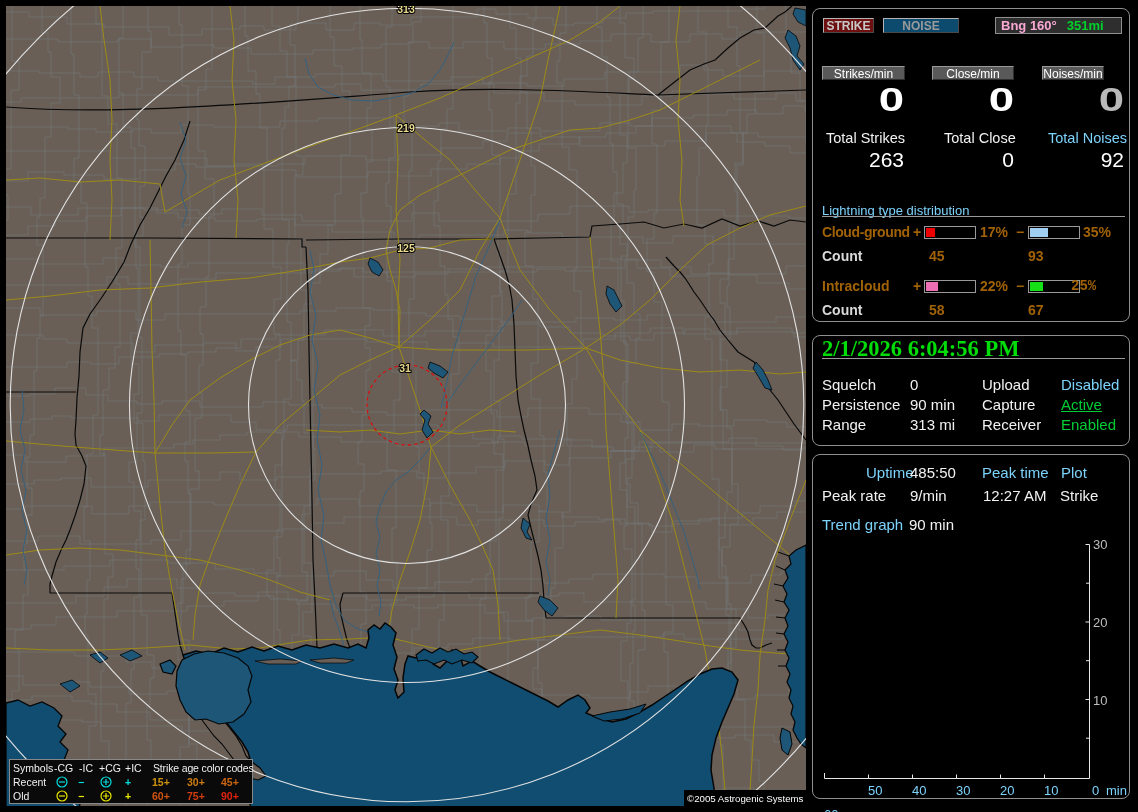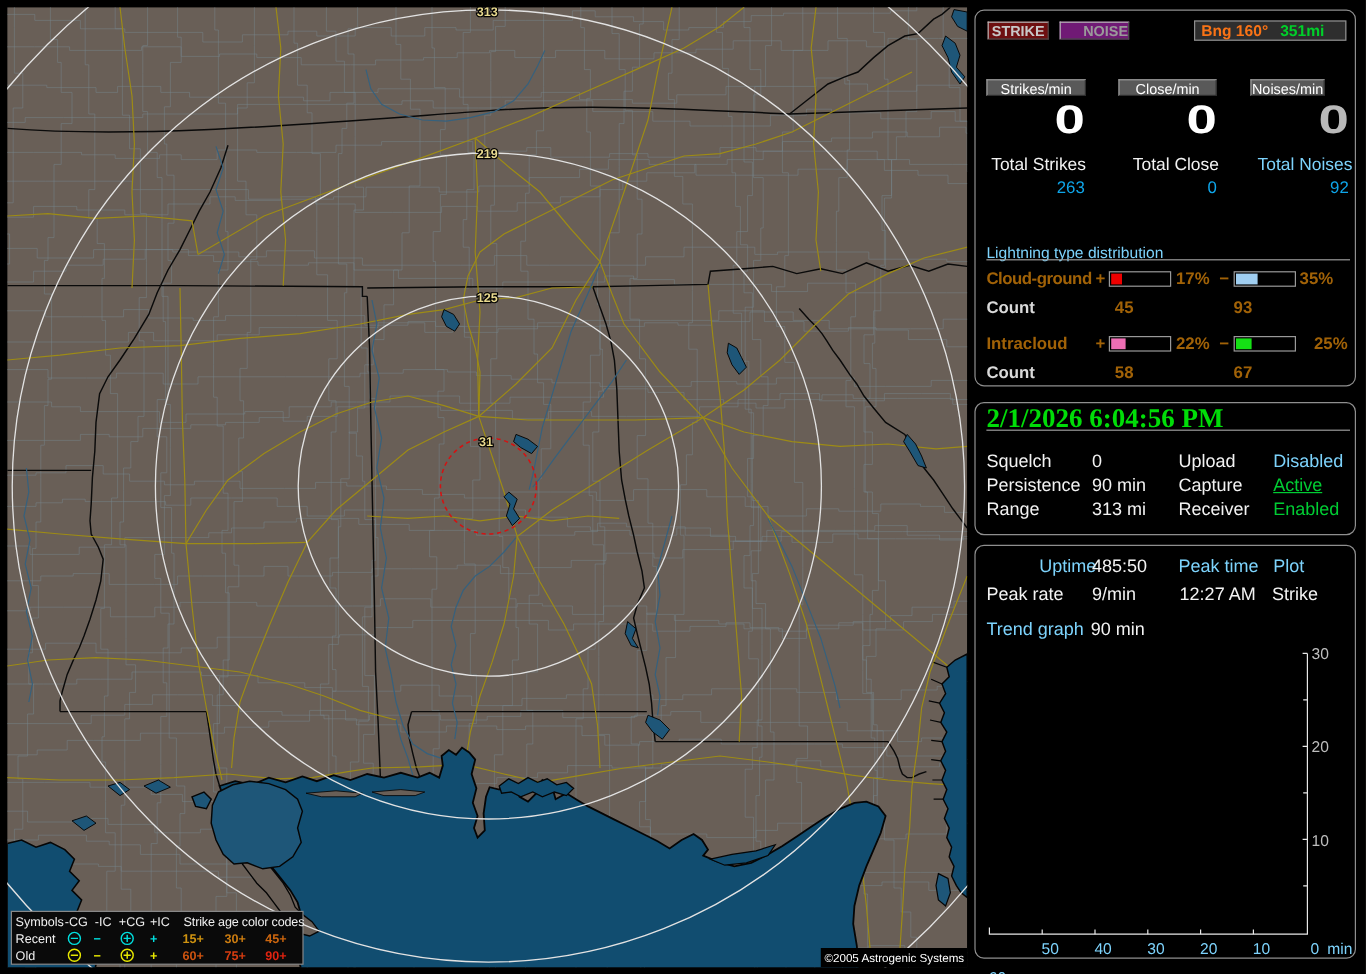--- a/index.html
+++ b/index.html
@@ -3,21 +3,21 @@
 <meta charset="utf-8">
 <style>
 html,body{margin:0;padding:0;background:#000;width:1138px;height:812px;overflow:hidden;}
 body{font-family:"Liberation Sans",sans-serif;position:relative;}
 #map{position:absolute;left:6px;top:6px;width:800px;height:800px;}
 .panel{position:absolute;left:812px;width:318px;background:#000;border:1px solid #8f8f8f;border-radius:8px;box-sizing:border-box;}
 .abs{position:absolute;white-space:nowrap;}
 .lblbtn{position:absolute;height:14px;line-height:14px;text-align:center;font-size:12px;color:#fff;background:#595959;border-top:1px solid #9a9a9a;border-left:1px solid #9a9a9a;border-right:1px solid #2e2e2e;border-bottom:1px solid #2e2e2e;box-sizing:border-box;}
 .bigzero{position:absolute;font-size:33px;font-weight:bold;color:#fff;text-align:right;width:60px;line-height:30px;transform:scale(1.38,1);transform-origin:100% 50%;}
 .tot{position:absolute;font-size:14.5px;color:#f2f2f2;white-space:nowrap;}
-.totv{position:absolute;font-size:14px;color:#0ea5e9;text-align:right;width:60px;}
+.totv{position:absolute;font-size:21px;color:#ffffff;text-align:right;width:60px;}
 .bar{position:absolute;width:52px;height:13px;border:1px solid #999;background:#000;box-sizing:border-box;}
 .bar i{display:block;height:9px;margin-top:1px;margin-left:1px;}
 .bw{font-weight:bold;color:#a16207;font-size:14px;}
 .row15{font-size:15px;color:#f2f2f2;}
 .gray{color:#7dd3fc;}
 .green{color:#00cc33;}
 </style>
 </head>
 <body>
 <div id="map">
@@ -195,22 +195,22 @@
 <text x="152" y="800" fill="#cf5410">60+</text>
           <text x="187" y="800" fill="#d63c10">75+</text>
           <text x="221" y="800" fill="#e02310">90+</text>
 </g>
 </g>
 </svg>
 </div>
 
 <div class="panel" style="top:8px;height:314px;">
 <div class="abs" style="left:10px;top:9px;width:51px;height:15px;background:#6e0f10;border:1px solid #b5b5b5;border-right-color:#4a4a4a;border-bottom-color:#4a4a4a;color:#c8c8c8;font-weight:bold;font-size:12px;text-align:center;line-height:15px;box-sizing:border-box;">STRIKE</div>
-<div class="abs" style="left:70px;top:9px;width:58px;height:15px;background:#701a75;border:1px solid #b5b5b5;border-right-color:#4a4a4a;border-bottom-color:#4a4a4a;color:#9a9a9a;font-weight:bold;font-size:12px;text-align:right;line-height:15px;box-sizing:border-box;">NOISE</div>
-<div class="abs" style="left:182px;top:8px;width:127px;height:17px;background:#2e2e2e;border:1px solid #8f8f8f;box-sizing:border-box;font-size:13px;font-weight:bold;line-height:15px;"><span style="color:#f97316;margin-left:5px;">Bng 160°</span><span style="color:#00d02a;margin-left:10px;">351mi</span></div>
+<div class="abs" style="left:70px;top:9px;width:76px;height:15px;background:#0c4a6e;border:1px solid #b5b5b5;border-right-color:#4a4a4a;border-bottom-color:#4a4a4a;color:#9a9a9a;font-weight:bold;font-size:12px;text-align:center;line-height:15px;box-sizing:border-box;">NOISE</div>
+<div class="abs" style="left:182px;top:8px;width:127px;height:17px;background:#2e2e2e;border:1px solid #8f8f8f;box-sizing:border-box;font-size:13px;font-weight:bold;line-height:15px;"><span style="color:#f9a8d4;margin-left:5px;">Bng 160°</span><span style="color:#00d02a;margin-left:10px;">351mi</span></div>
 
 <div class="lblbtn" style="left:9px;top:57px;width:83px;">Strikes/min</div>
 <div class="lblbtn" style="left:119px;top:57px;width:82px;">Close/min</div>
 <div class="lblbtn" style="left:229px;top:57px;width:62px;">Noises/min</div>
 
 <div class="bigzero" style="left:31px;top:76px;">0</div>
 <div class="bigzero" style="left:141px;top:76px;">0</div>
 <div class="bigzero" style="left:251px;top:76px;color:#b9b9b9;">0</div>
 
 <div class="tot" style="left:13px;top:121px;">Total Strikes</div>
@@ -242,21 +242,21 @@
 <div class="abs bw" style="left:9px;top:269px;">Intracloud</div>
 <div class="abs bw" style="left:100px;top:269px;">+</div>
 <div class="bar" style="left:111px;top:271px;">
       <i style="width:12px;background:#ee6eb4;"></i>
     </div>
 <div class="abs bw" style="left:167px;top:269px;">22%</div>
 <div class="abs bw" style="left:203px;top:269px;">−</div>
 <div class="bar" style="left:215px;top:271px;">
       <i style="width:13px;background:#15e015;"></i>
     </div>
-<div class="abs bw" style="left:282px;top:269px;">25%</div>
+<div class="abs bw" style="left:258px;top:269px;font-family:Liberation Mono, monospace;">25%</div>
 
 <div class="abs bw" style="left:9px;top:293px;color:#d9d9d9;">Count</div>
 <div class="abs bw" style="left:116px;top:293px;">58</div>
 <div class="abs bw" style="left:215px;top:293px;">67</div>
 </div>
 
 <div class="panel" style="top:335px;height:111px;padding-left:34px;">
 <div class="abs" style="left:9px;top:0px;font-family:'Liberation Serif',serif;font-size:22.5px;font-weight:bold;color:#00dd08;">2/1/2026 6:04:56 PM</div>
 <div class="abs" style="left:9px;top:22px;width:303px;border-top:1px solid #9a9a9a;"></div>
 <div class="abs row15" style="left:9px;top:40px;">Squelch</div>

